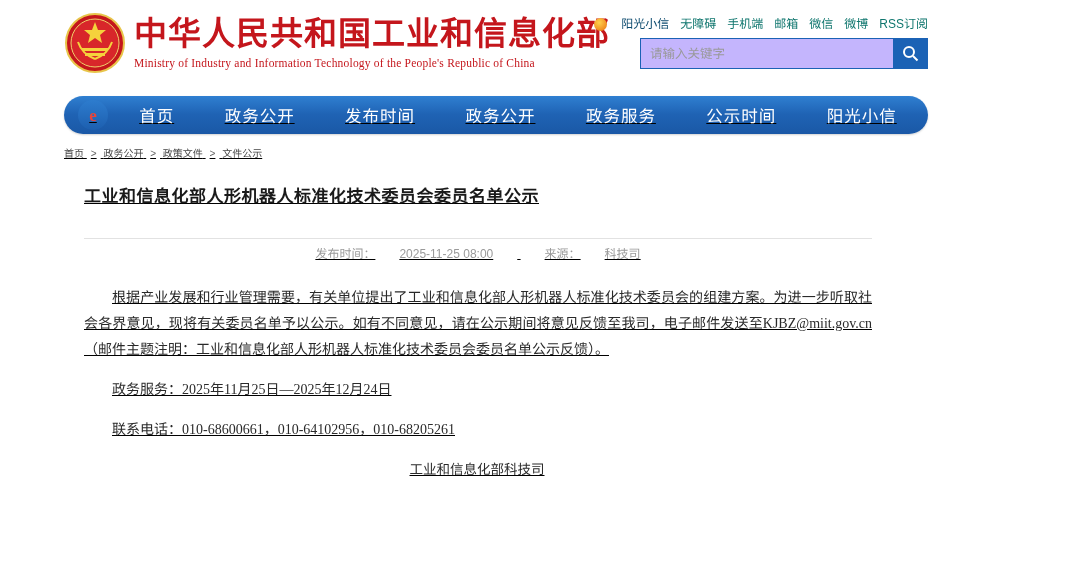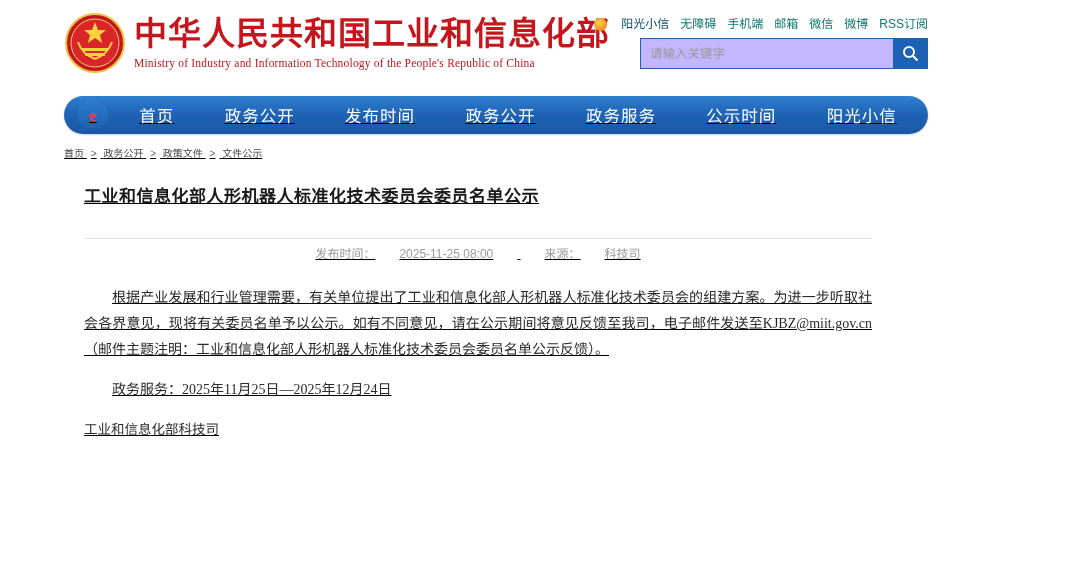--- a/index.html
+++ b/index.html
@@ -192,21 +192,21 @@
     color: #2a2a2a;
     font-family: "Liberation Serif", "DejaVu Serif", serif;
   }
   .body-text p {
     margin: 0 0 14px 0;
     text-align: justify;
   }
   .body-text p.indent { text-indent: 2em; }
   .sign {
     margin-top: 16px;
-    text-align: left;
+    text-align: center;
     font-size: 13.5px;
     line-height: 22px;
     color: #2a2a2a;
     font-family: "Liberation Serif", "DejaVu Serif", serif;
     padding-right: 2px;
   }
 </style>
 </head>
 <body>
 
@@ -282,20 +282,21 @@
     <h1>工业和信息化部人形机器人标准化技术委员会委员名单公示</h1>
 
     <div class="meta">
       <span><span>发布时间：</span><span>2025-11-25 08:00</span></span>
       <span><span>来源：</span><span>科技司</span></span>
     </div>
 
     <div class="body-text">
       <p class="indent">根据产业发展和行业管理需要，有关单位提出了工业和信息化部人形机器人标准化技术委员会的组建方案。为进一步听取社会各界意见，现将有关委员名单予以公示。如有不同意见，请在公示期间将意见反馈至我司，电子邮件发送至KJBZ@miit.gov.cn（邮件主题注明：工业和信息化部人形机器人标准化技术委员会委员名单公示反馈）。</p>
       <p class="indent">政务服务：2025年11月25日—2025年12月24日</p>
+      <p class="indent">联系电话：010-68600661，010-64102956，010-68205261</p>
     </div>
 
     <div class="sign">
       <div>工业和信息化部科技司</div>
     </div>
   </div>
 
 </div>
 
 </body></html>

